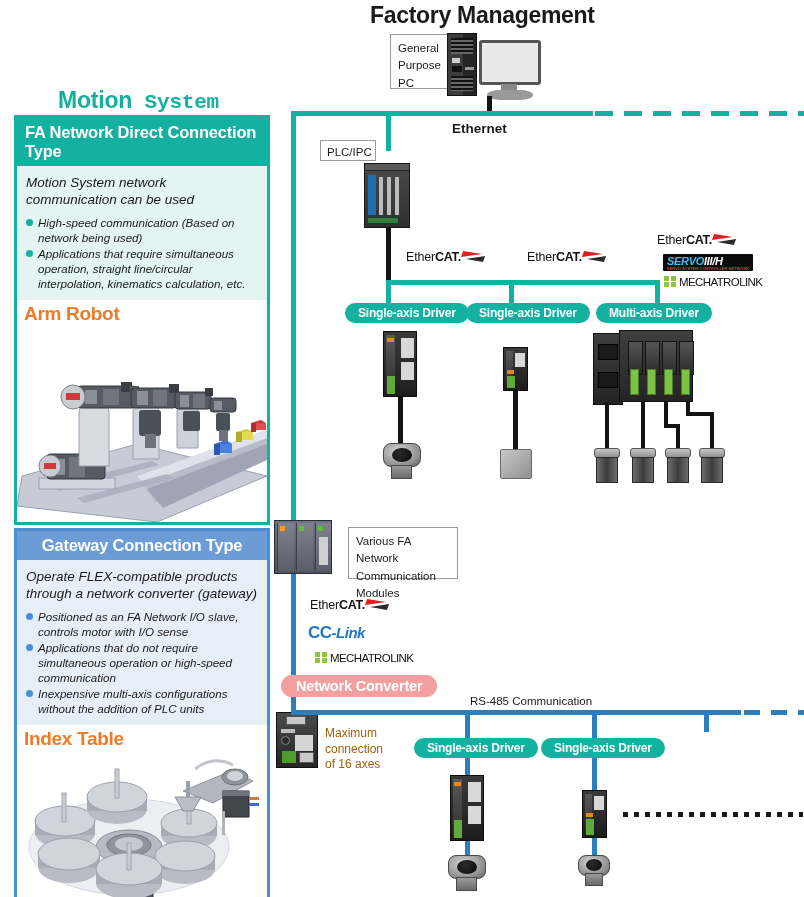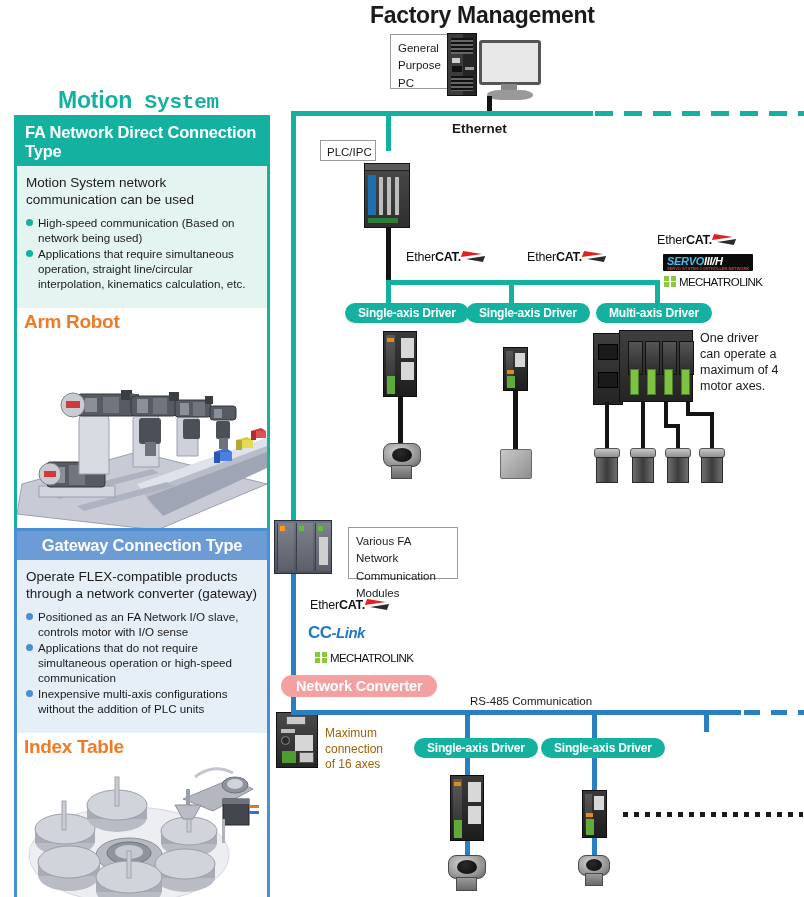--- a/index.html
+++ b/index.html
@@ -38,21 +38,21 @@
     font-size: 16.5px; font-weight: bold; color: #fff;
     padding: 5px 0 5px 8px;
     letter-spacing: -0.2px;
   }
   .card-motion { left: 14px; top: 115px; width: 256px; border: 3px solid #14b1a0; }
   .card-motion .card-header { background: #14b1a0; margin: -0px; }
   .card-field  { left: 14px; top: 528px; width: 256px; border: 3px solid #4a8fd4; }
   .card-field .card-header { background: #6b9cd6; text-align: center; padding-left: 0; }
 
   .card-body { background: #ffffff; }
-  .desc-box { padding: 8px 9px 16px 9px; }
+  .desc-box { padding: 8px 9px 8px 9px; font-style: italic; }
   .motion-desc { background: #e3f4f1; }
   .field-desc  { background: #e6eef8; }
 
   .desc-lead { font-size: 13.5px; color: #1a1a1a; line-height: 1.28; margin-bottom: 6px; }
 
   .bullets { list-style: none; }
   .bullets li {
     position: relative;
     font-size: 11.6px; color: #1a1a1a; line-height: 1.3;
     padding-left: 12px; margin-bottom: 1px;
@@ -316,26 +316,20 @@
   </div>
   <div class="dev maxis" style="left:619px; top:330px; width:74px; height:72px;">
     <div class="slot" style="left:8px;"></div>
     <div class="slot" style="left:25px;"></div>
     <div class="slot" style="left:42px;"></div>
     <div class="slot" style="left:59px;"></div>
     <div class="conn" style="left:10px;"></div>
     <div class="conn" style="left:27px;"></div>
     <div class="conn" style="left:44px;"></div>
     <div class="conn" style="left:61px;"></div>
-  </div>
-  <div class="note-text" style="left:700px; top:330px; width:104px;">
-    <div>One driver</div>
-    <div>can operate a</div>
-    <div>maximum of 4</div>
-    <div>motor axes.</div>
   </div>
 
   <div class="cable" style="left:605px; top:402px; width:4px; height:48px;"></div>
   <div class="cable" style="left:641px; top:402px; width:4px; height:30px;"></div>
   <div class="cable" style="left:641px; top:430px; width:4px; height:20px;"></div>
   <div class="cable" style="left:664px; top:402px; width:4px; height:26px;"></div>
   <div class="cable" style="left:664px; top:424px; width:16px; height:4px;"></div>
   <div class="cable" style="left:676px; top:424px; width:4px; height:26px;"></div>
   <div class="cable" style="left:686px; top:402px; width:4px; height:14px;"></div>
   <div class="cable" style="left:686px; top:412px; width:28px; height:4px;"></div>

